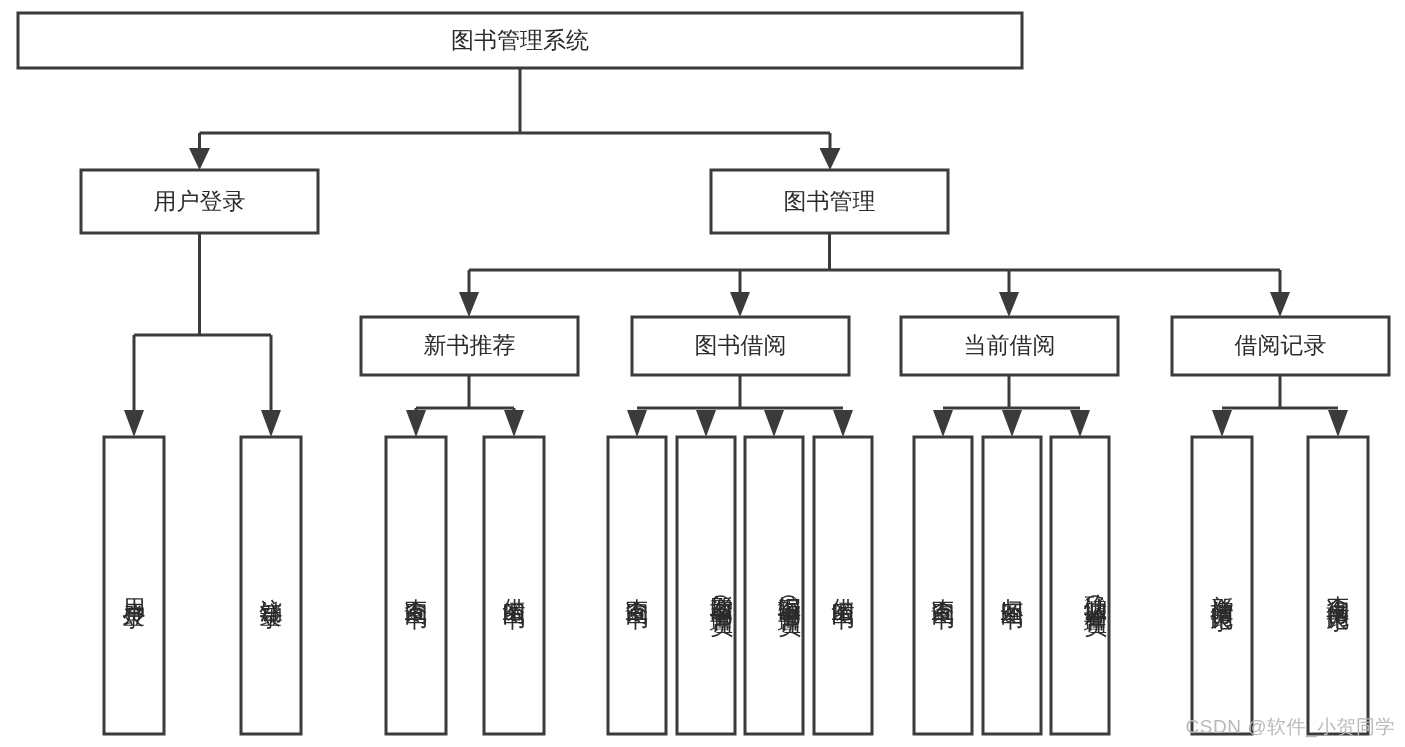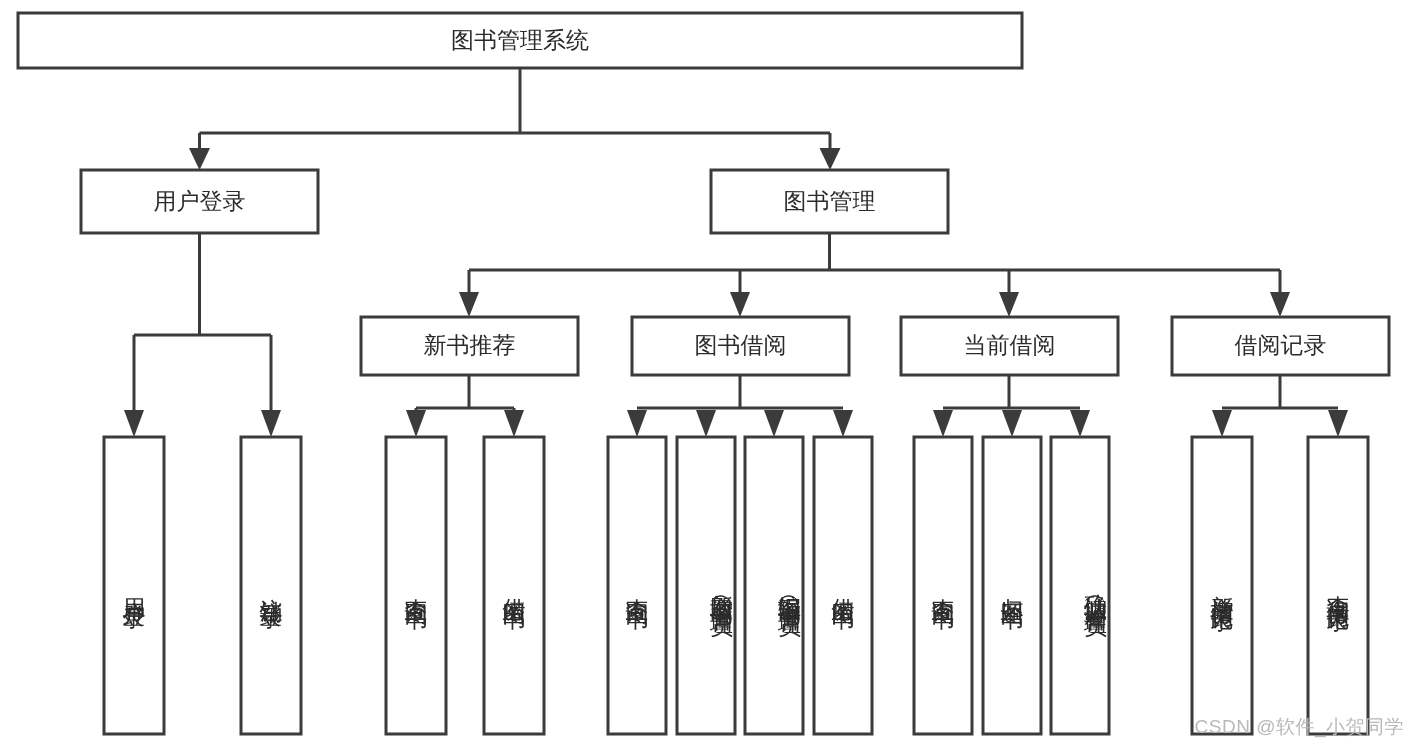--- a/index.html
+++ b/index.html
@@ -58,21 +58,21 @@
     color: #2b2b2b;
     letter-spacing: 3px;
     display: flex;
     align-items: center;
     justify-content: center;
     white-space: nowrap;
     pointer-events: none;
   }
   .watermark {
     position: absolute;
-    right: 1px;
+    right: 10px;
     bottom: 7px;
     font-family: "Liberation Sans", "DejaVu Sans", sans-serif;
     font-size: 19px;
     color: #b9b9b9;
     white-space: nowrap;
     letter-spacing: 0.5px;
   }
 </style>
 </head>
 <body>

